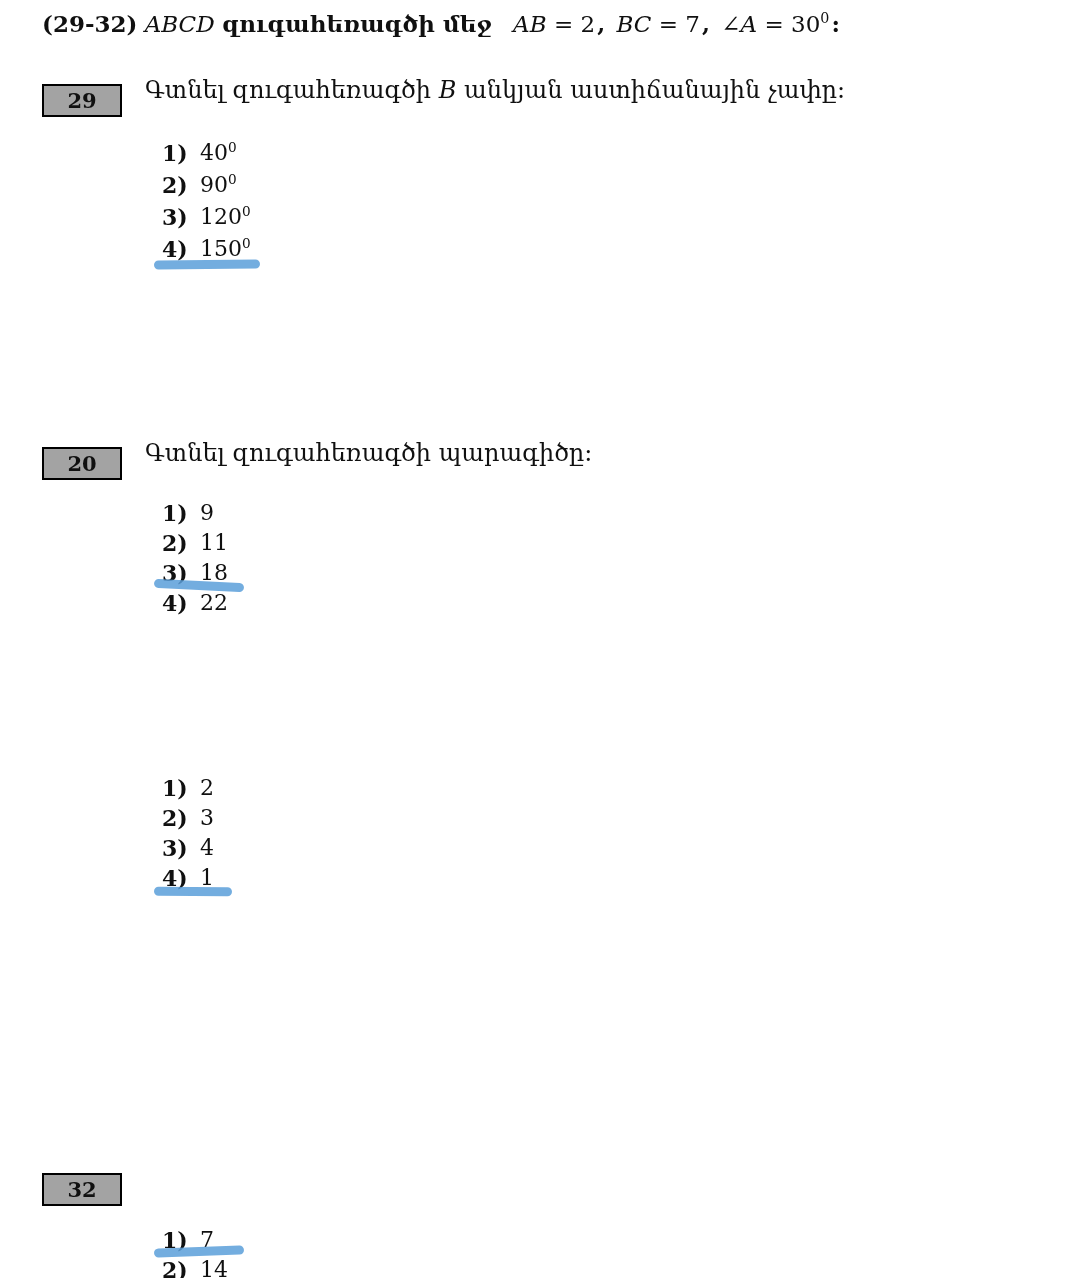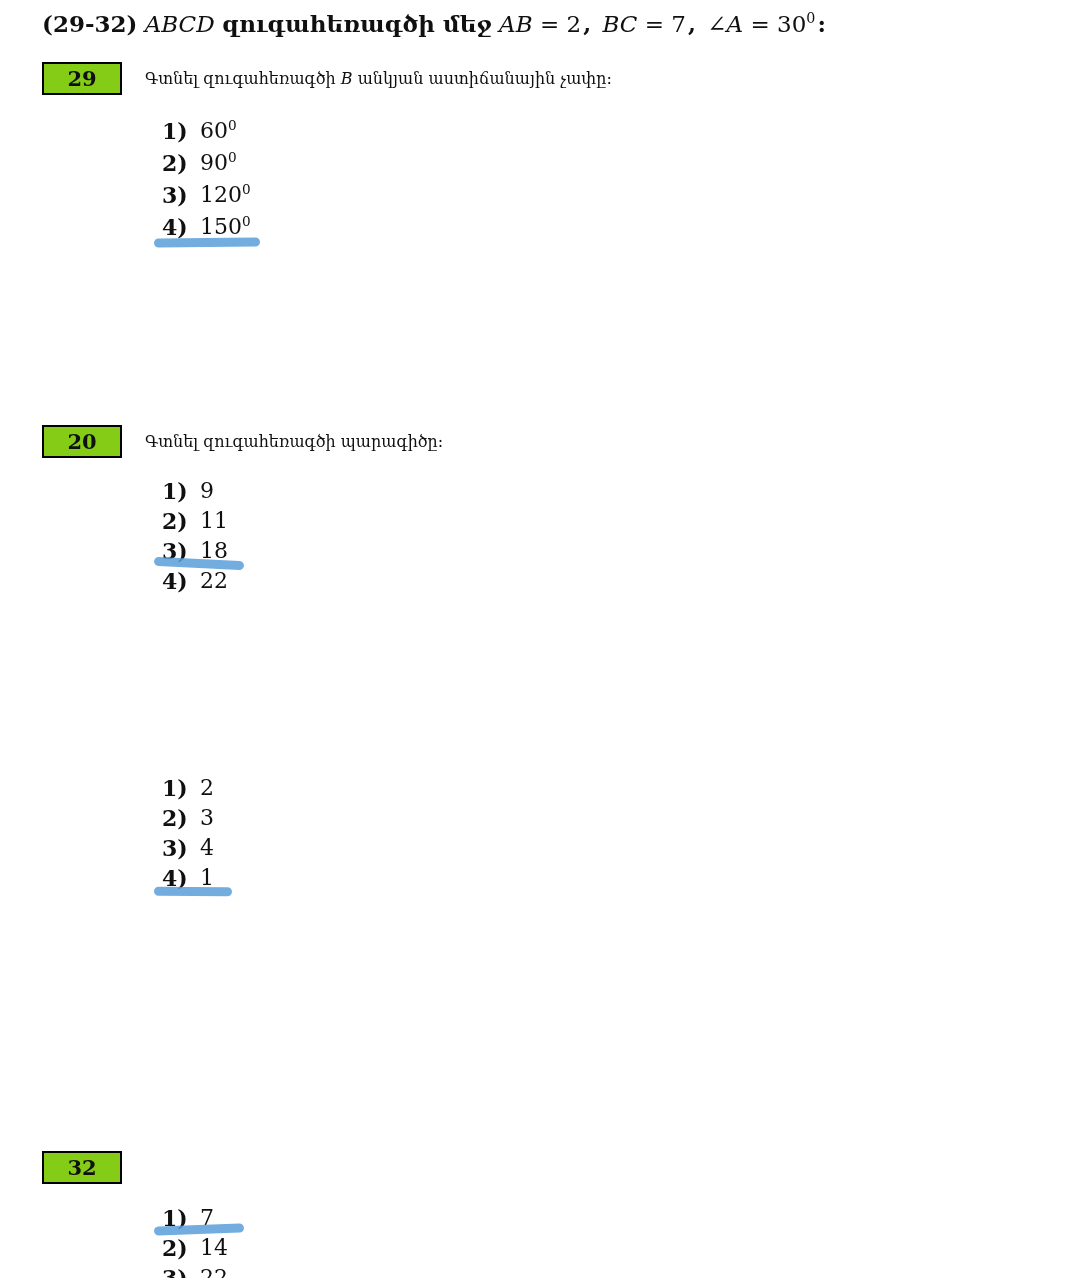--- a/index.html
+++ b/index.html
@@ -4,36 +4,36 @@
 <style>
   html,body{margin:0;padding:0;background:#ffffff;}
   .page{
     position:relative;width:1079px;height:1278px;background:#ffffff;
     font-family:"DejaVu Serif","DejaVu Sans",serif;color:#101010;overflow:hidden;
   }
   .b{font-weight:bold;}
   .i{font-style:italic;}
   .hdr{position:absolute;left:42px;top:10px;font-size:23px;white-space:nowrap;}
   .hdr .shape{}
-  .hdr .mathgrp{}
+  .hdr .mathgrp{margin-left:14px;}
   .hdr .sep{font-weight:bold;margin-left:2px;margin-right:4px;}
   sup{font-size:62%;vertical-align:super;line-height:0;}
 
   .question{position:absolute;left:42px;width:1010px;}
   .q29{top:62px;}
   .q30{top:425px;}
   .q31{top:753px;}
   .q32{top:1151px;}
   .qhead{display:flex;align-items:center;}
   .qbox{
     box-sizing:border-box;width:80px;height:33px;border:2px solid #000;
     display:flex;align-items:center;justify-content:center;
-    font-weight:bold;font-size:21px;flex:0 0 auto;background:#84cc16;
+    font-weight:bold;font-size:21px;flex:0 0 auto;background:#a3a3a3;margin-top:22px;
   }
-  .qtext{margin-left:23px;font-size:16px;white-space:nowrap;}
+  .qtext{margin-left:23px;font-size:24px;white-space:nowrap;}
   .qtext .mathvar{font-style:italic;}
 
   .options{margin-left:120px;}
   .q29 .options{margin-top:20px;}
   .q30 .options{margin-top:18px;}
   .q31 .options{margin-top:20px;}
   .q32 .options{margin-top:19px;}
   .opt-row{position:relative;display:flex;font-size:22px;}
   .q29 .opt-row{height:32px;line-height:32px;}
   .q30 .opt-row,.q31 .opt-row,.q32 .opt-row{height:30px;line-height:30px;}
@@ -70,21 +70,21 @@
       </div>
       <div class="qtext">
         <span>Գտնել զուգահեռագծի</span>
         <span class="mathvar">B</span>
         <span>անկյան աստիճանային չափը:</span>
       </div>
     </div>
     <div class="options">
       <div class="opt-row">
           <span class="opt-label">1)</span>
-          <span class="opt-value"><span>60</span><sup>0</sup></span>
+          <span class="opt-value"><span>40</span><sup>0</sup></span>
         </div>
       <div class="opt-row">
           <span class="opt-label">2)</span>
           <span class="opt-value"><span>90</span><sup>0</sup></span>
         </div>
       <div class="opt-row">
           <span class="opt-label">3)</span>
           <span class="opt-value"><span>120</span><sup>0</sup></span>
         </div>
       <div class="opt-row">

